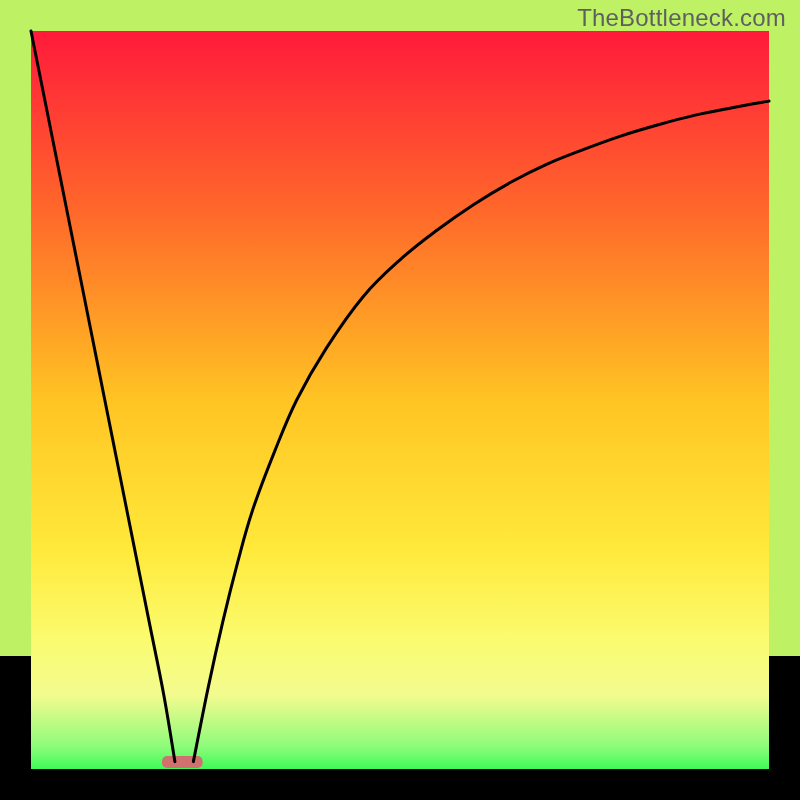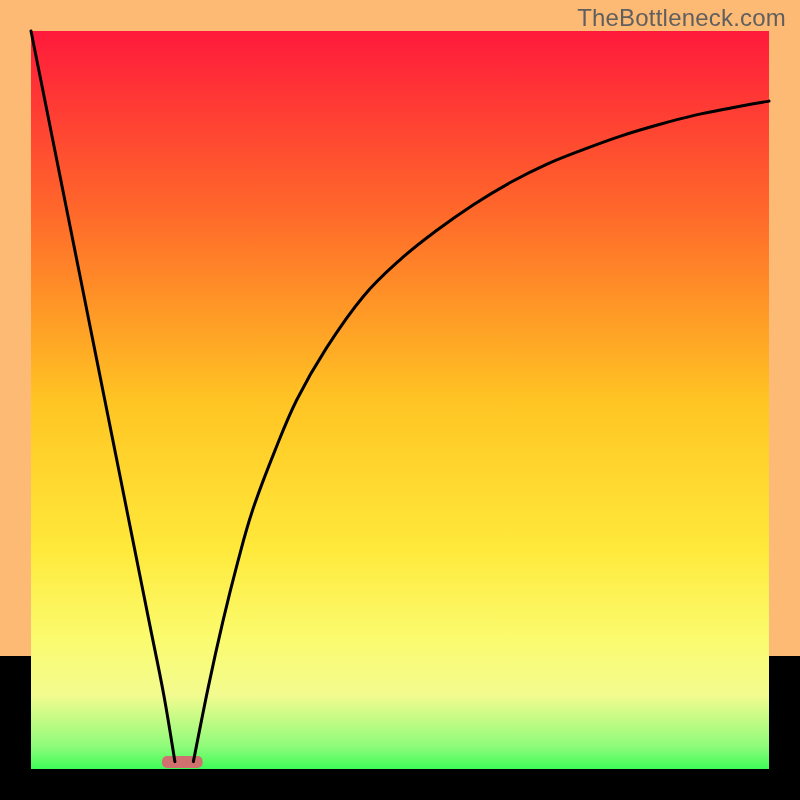--- a/index.html
+++ b/index.html
@@ -7,21 +7,21 @@
     padding: 0;
     width: 800px;
     height: 800px;
     overflow: hidden;
     background: #000;
   }
   .frame {
     position: relative;
     width: 800px;
     height: 656px;
-    background: #fdba74;
+    background: #bef264;
   }
   .watermark {
     position: absolute;
     top: 4px;
     right: 14px;
     color: #5f5f5f;
     font-family: Arial, Helvetica, sans-serif;
     font-size: 24px;
     font-weight: 500;
     letter-spacing: 0.2px;

